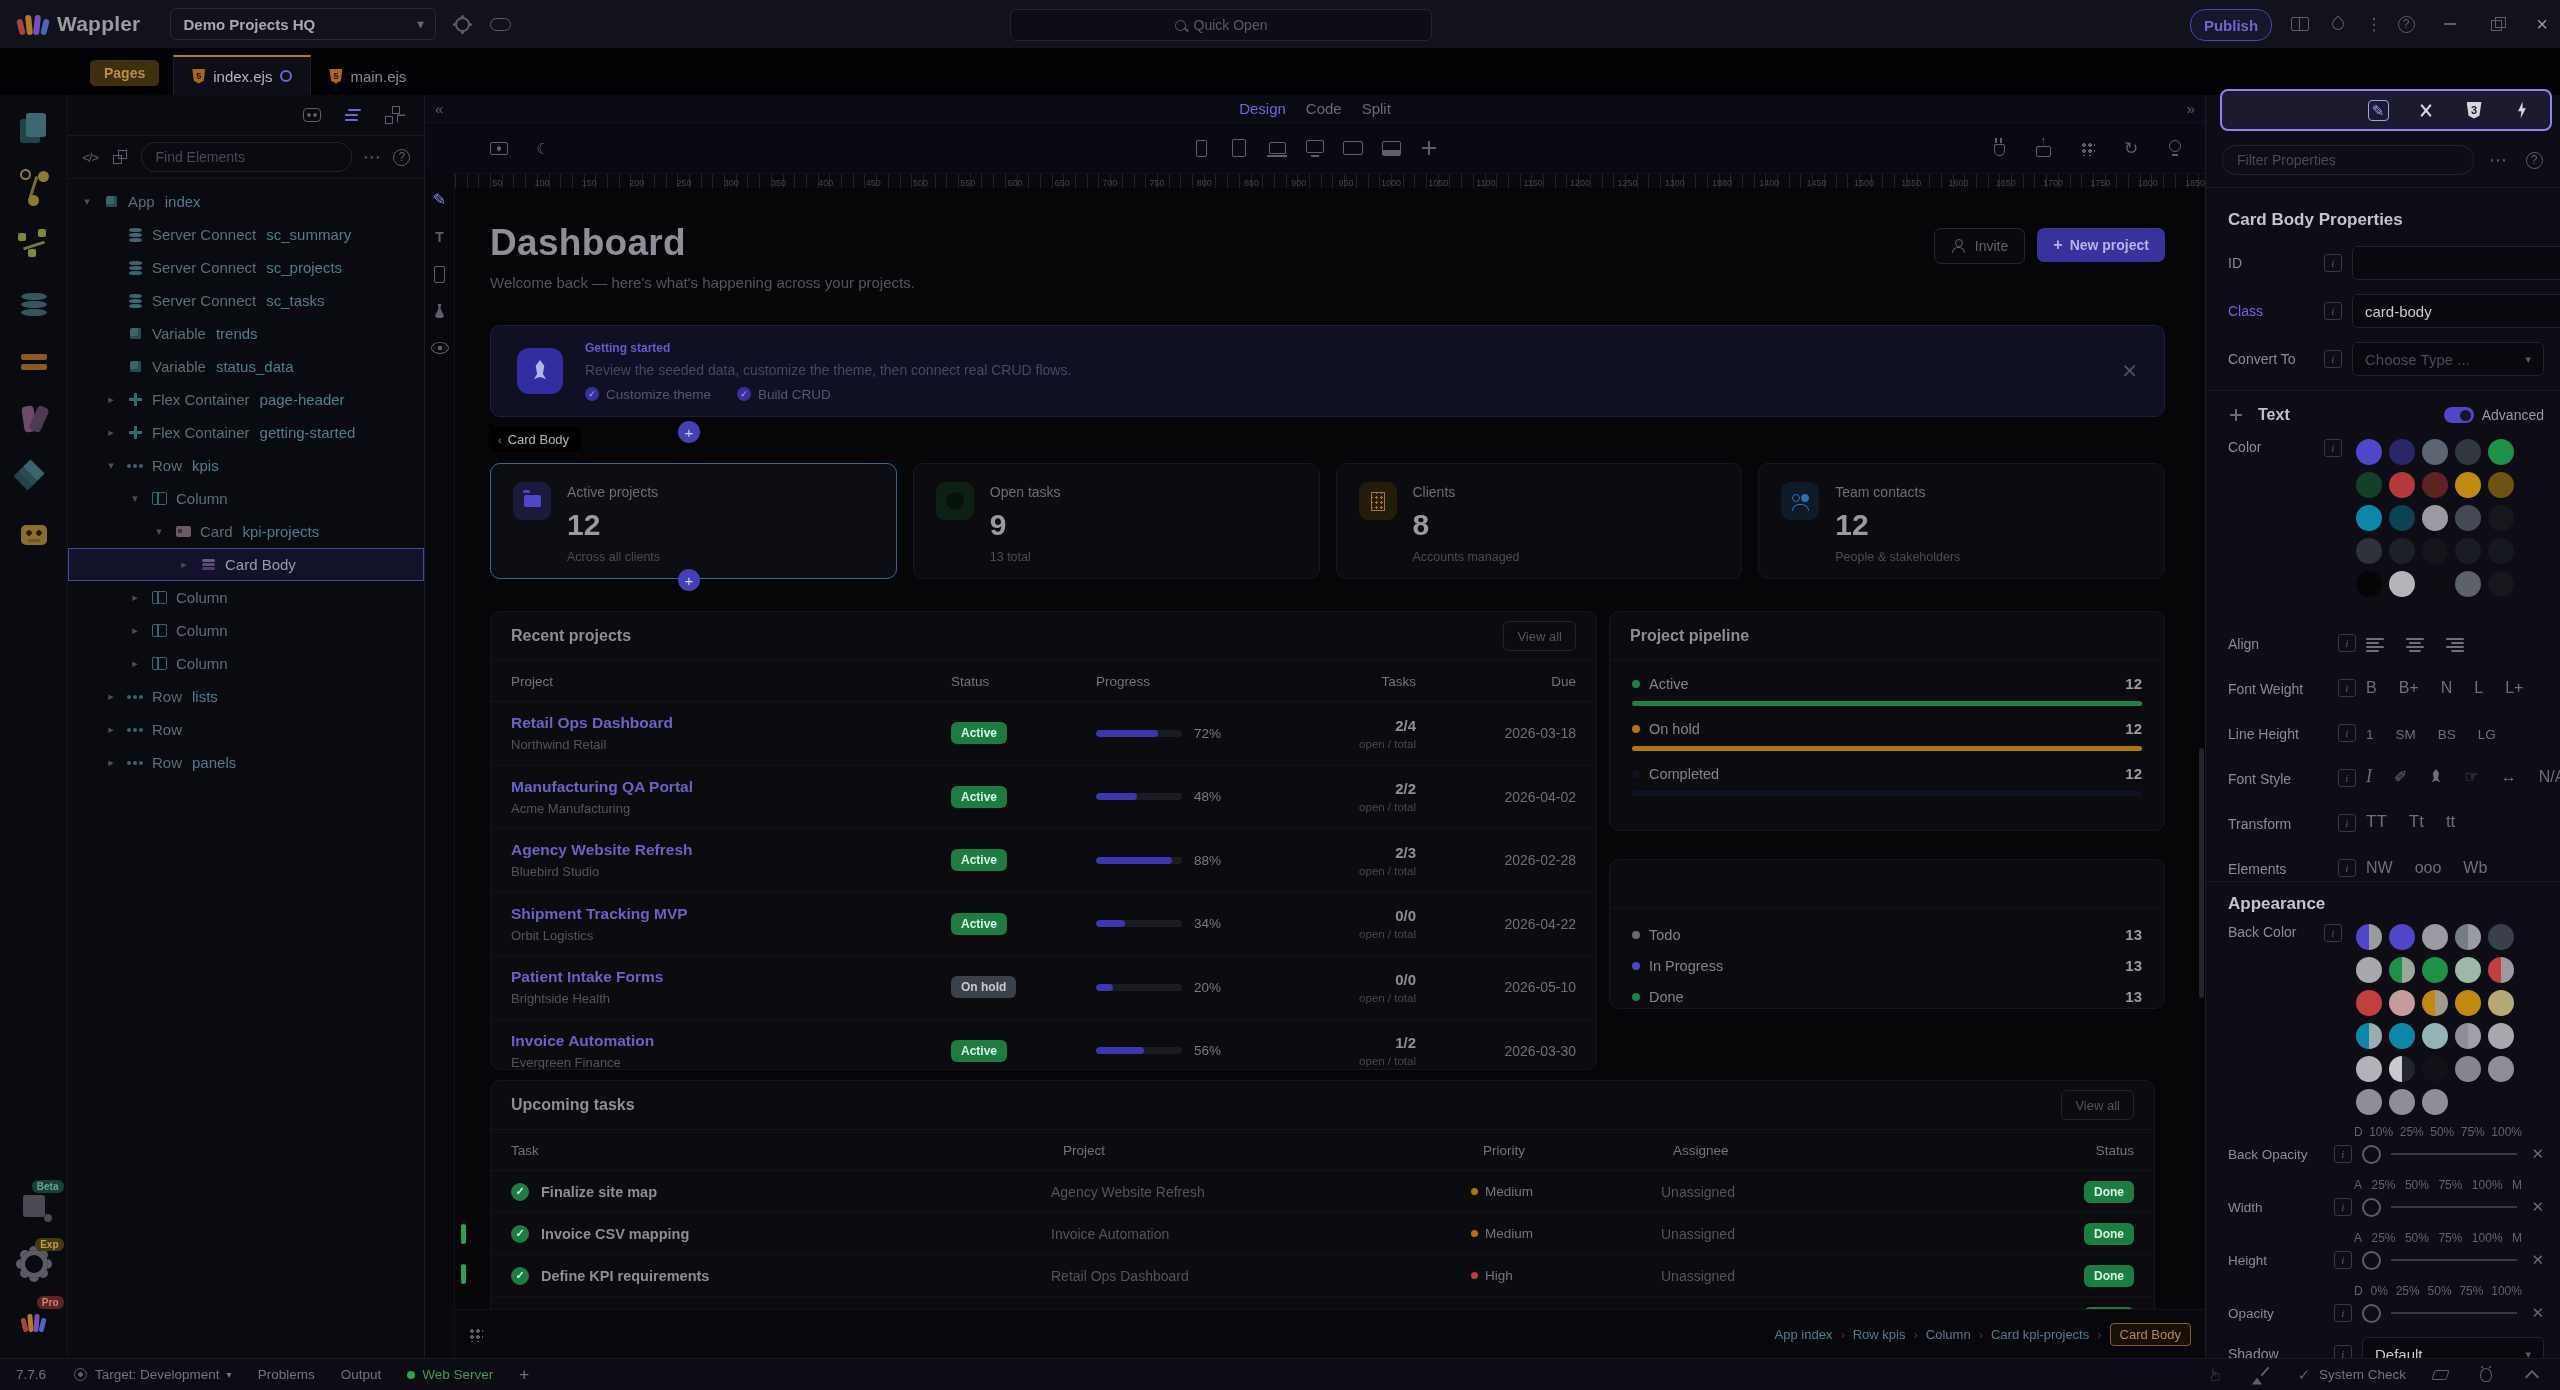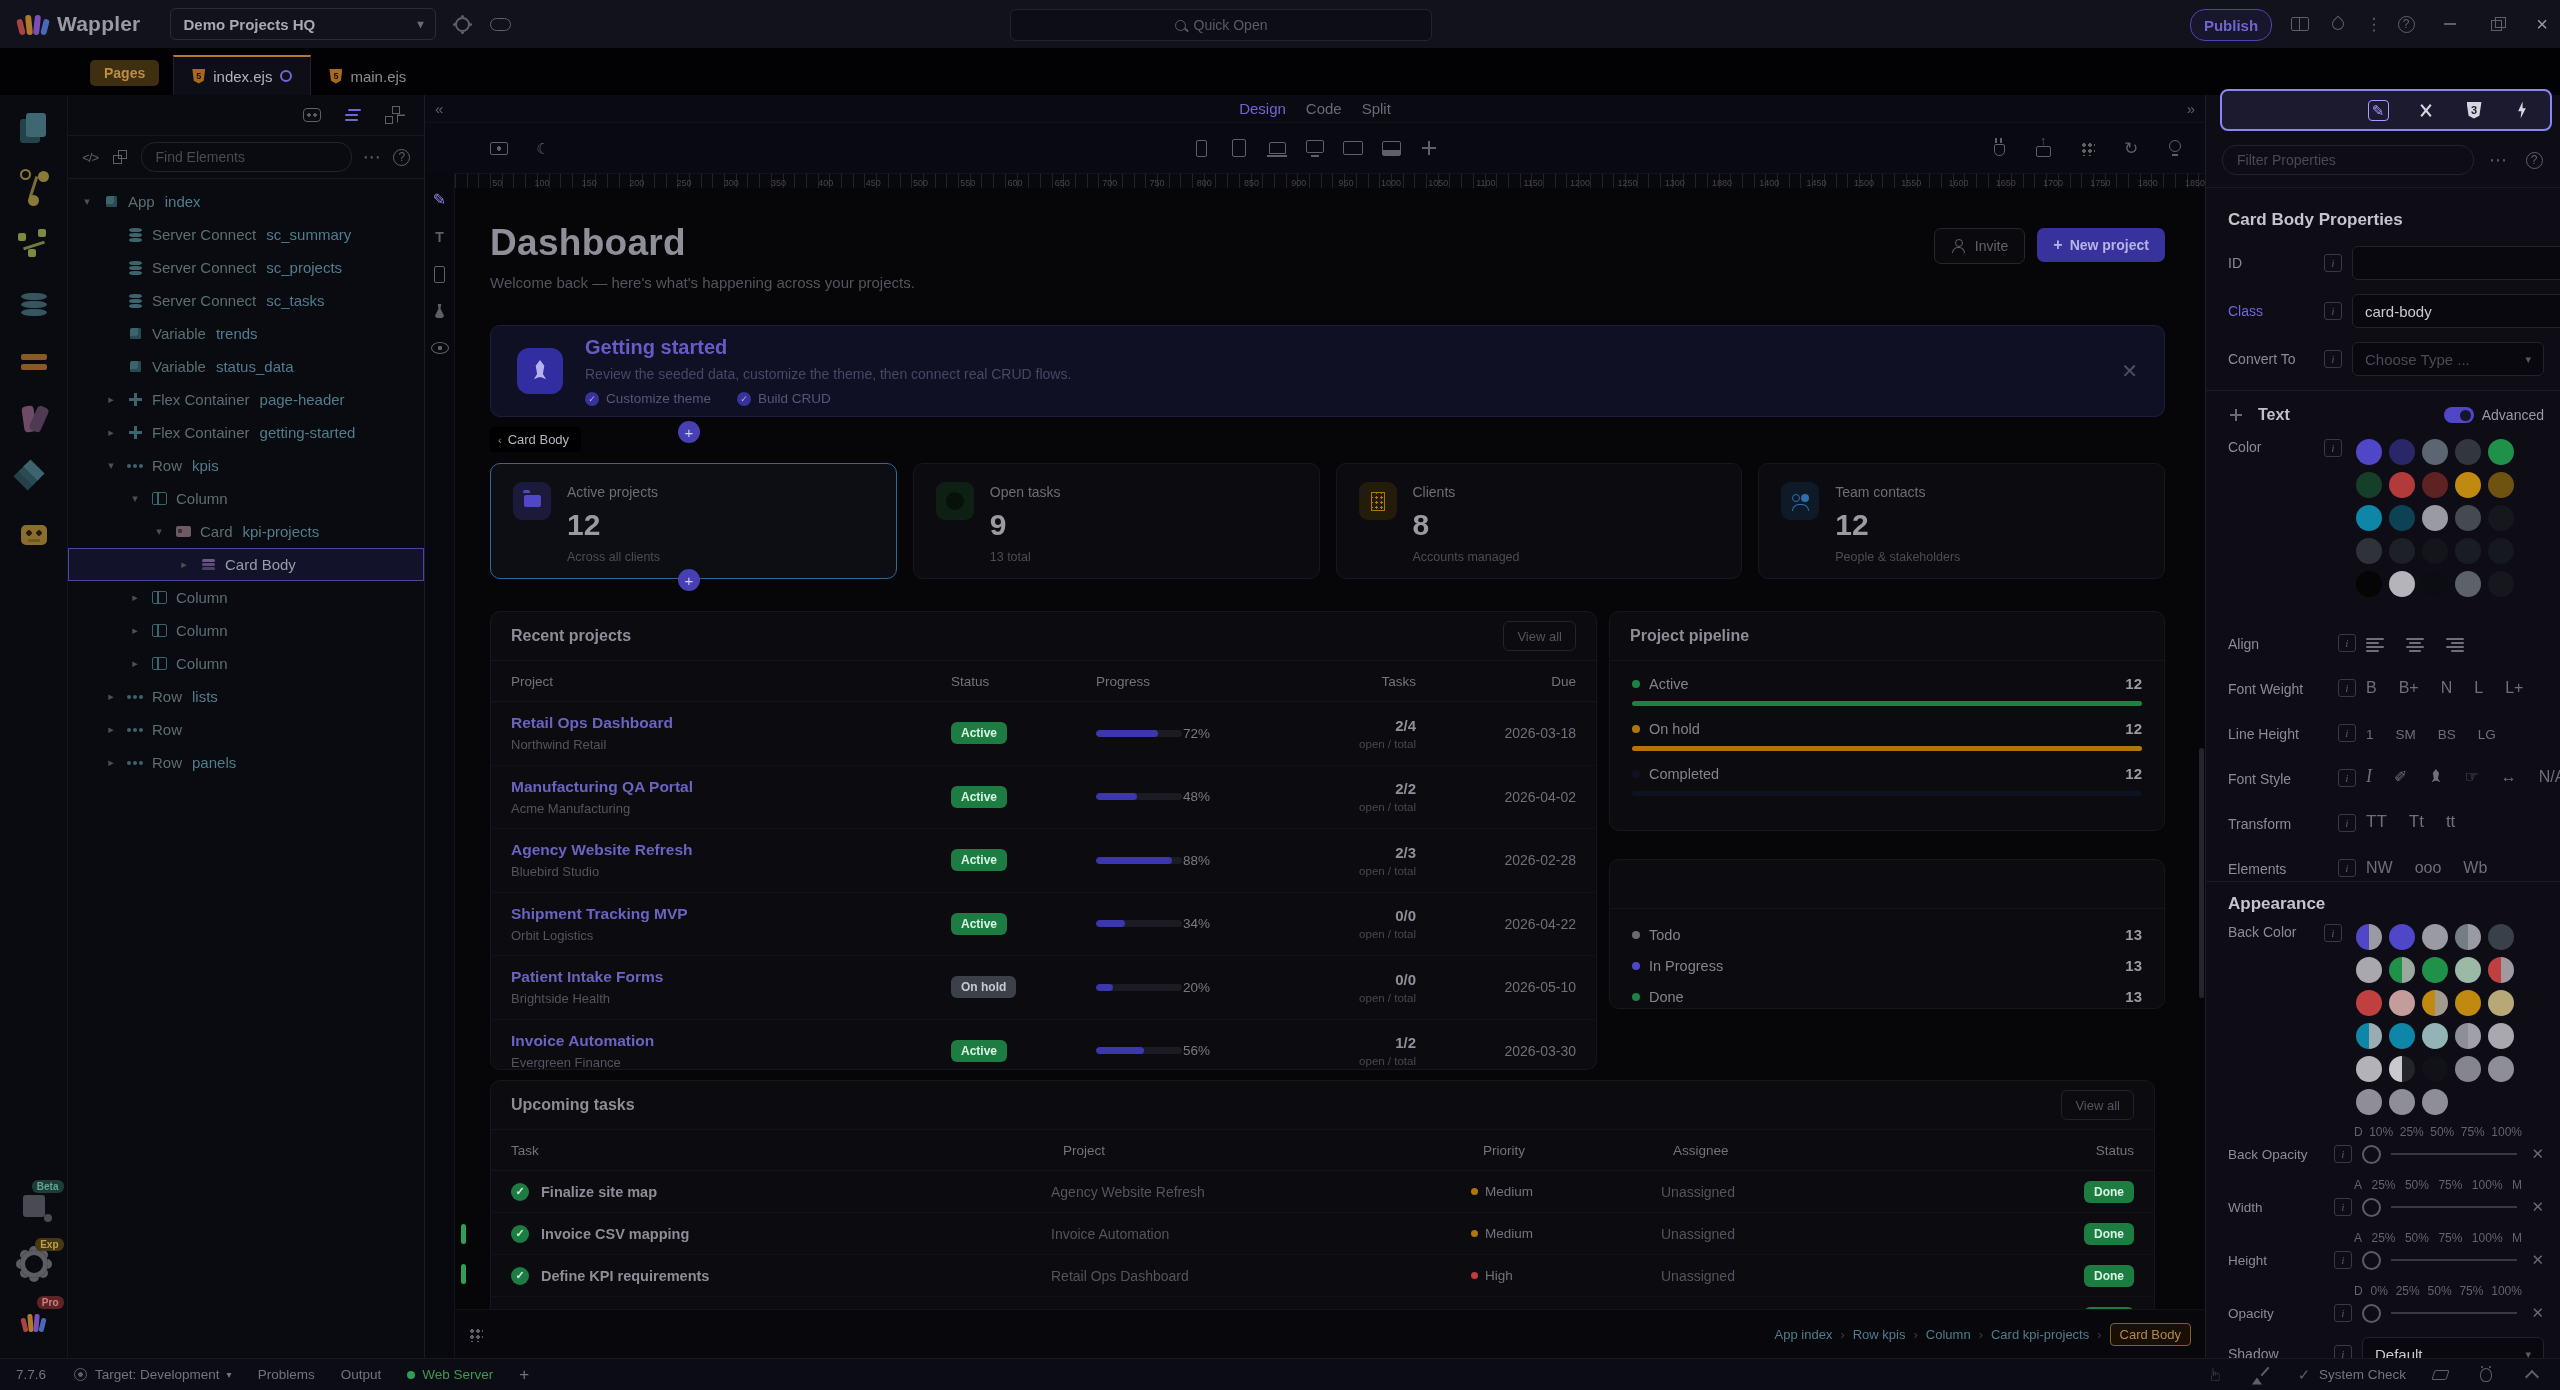--- a/index.html
+++ b/index.html
@@ -200,21 +200,21 @@
   .ic-person-plus-icon::before{content:"";width:6px;height:6px;border:1.5px solid currentColor;border-radius:50%;margin-top:-6px;}
   .ic-person-plus-icon::after{content:"";position:absolute;width:11px;height:5px;border:1.5px solid currentColor;
      border-bottom:none;border-radius:6px 6px 0 0;bottom:1px;}
   .plus-glyph{font-size:16px;font-weight:bold;}
   .banner{margin-top:34px;height:92px;background:#101024;border:1px solid #1d1d40;border-radius:10px;
           display:flex;align-items:center;padding:0 26px;gap:22px;box-sizing:border-box;}
   .banner-tile{width:46px;height:46px;border-radius:12px;background:#322da0;display:flex;align-items:center;justify-content:center;}
   .ic-rocket-icon::before{content:"";width:18px;height:22px;background:#b6b2ec;
      clip-path:polygon(50% 0,74% 26%,66% 64%,84% 88%,58% 78%,42% 78%,16% 88%,34% 64%,26% 26%);}
   .banner-col{display:flex;flex-direction:column;gap:7px;}
-  .banner-title{font-size:20px;font-weight:bold;color:#655cc6;}
+  .banner-title{font-size:12px;font-weight:bold;color:#655cc6;}
   .banner-text{font-size:14px;color:#474766;}
   .banner-checks{display:flex;gap:26px;margin-top:2px;}
   .bcheck{display:flex;align-items:center;gap:7px;font-size:13.5px;color:#56567a;}
   .bcheck .cc{width:14px;height:14px;border-radius:50%;background:#37329c;color:#b7b3e6;font-size:9px;
               display:flex;align-items:center;justify-content:center;}
   .banner-close{margin-left:auto;color:#4e4e5c;font-size:20px;}
   .chiprow{position:relative;height:44px;}
   #sel-chip{position:absolute;left:0;top:10px;background:#000;border-radius:4px;color:#b4b4be;font-size:13px;
             padding:5px 12px 5px 8px;display:flex;gap:6px;align-items:center;}
   #sel-chip .lt{color:#8a8a94;font-size:11px;}
@@ -251,21 +251,21 @@
   #recent-card{width:1107px;height:459px;overflow:hidden;}
   .thead{display:flex;align-items:center;height:40px;padding:0 20px;font-size:13.5px;color:#73737d;
          border-bottom:1px solid #14141c;}
   .rrow{display:flex;align-items:center;height:62.5px;padding:0 20px;border-bottom:1px solid #111118;}
   .col-p{width:440px;} .col-s{width:145px;} .col-pr{width:205px;} .col-t{width:115px;text-align:right;} .col-d{flex:1;text-align:right;}
   .pname{font-size:15.5px;color:#6a63c2;font-weight:bold;}
   .pclient{font-size:13px;color:#54545e;margin-top:5px;}
   .pill{display:inline-block;font-size:12px;font-weight:bold;border-radius:6px;padding:4px 10px;}
   .pill-active{background:#1d7c42;color:#d6f5e2;}
   .pill-onhold{background:#3c4049;color:#c6cad2;}
-  .prog{display:flex;align-items:center;gap:1px;}
+  .prog{display:flex;align-items:center;gap:12px;}
   .prog .track{width:86px;height:7px;border-radius:4px;background:#1b1b23;overflow:hidden;}
   .prog .fill{height:100%;background:#3d37ae;border-radius:4px;}
   .prog .pct{font-size:13.5px;color:#7a7a84;}
   .tmain{font-size:15px;color:#8f8f99;font-weight:bold;}
   .tsub{font-size:11.5px;color:#484851;margin-top:4px;}
   .ddate{font-size:14px;color:#6f6f79;}
   .rightcol{display:flex;flex-direction:column;gap:28px;flex:1;}
   #pipeline-card{height:220px;} #breakdown-card{height:150px;}
   .pl-body{padding:14px 22px;}
   .pl-row{margin-bottom:14px;}

